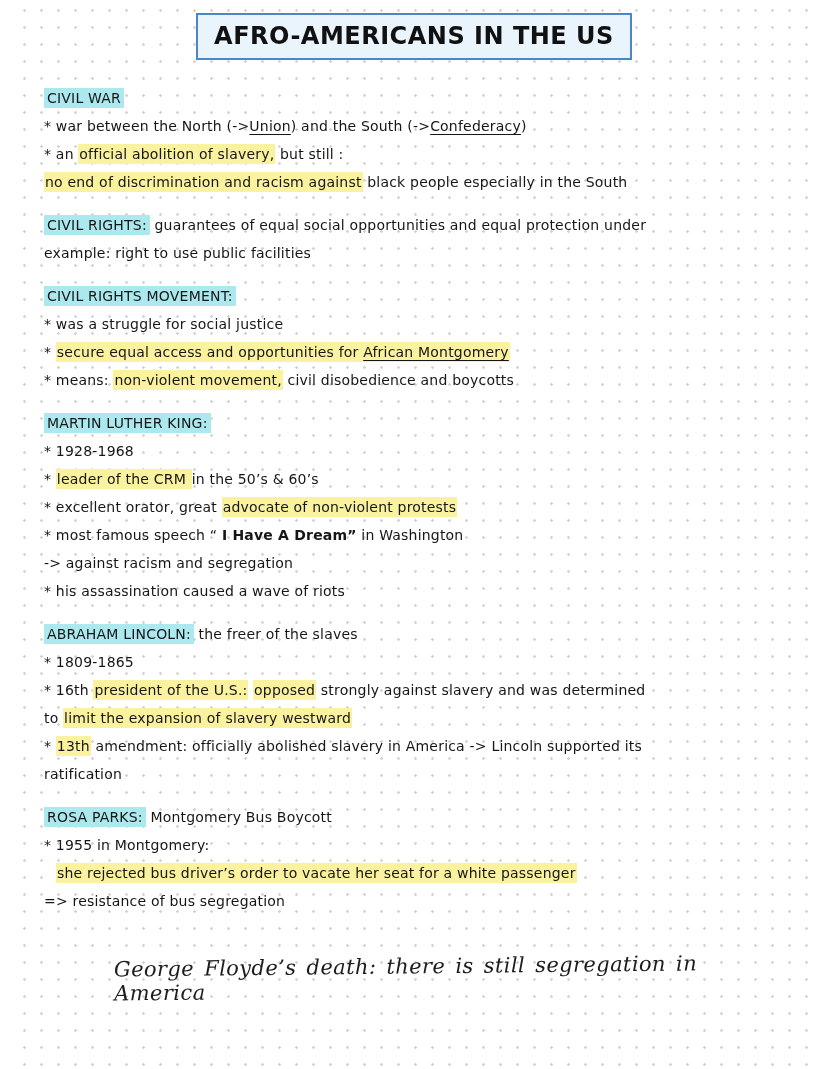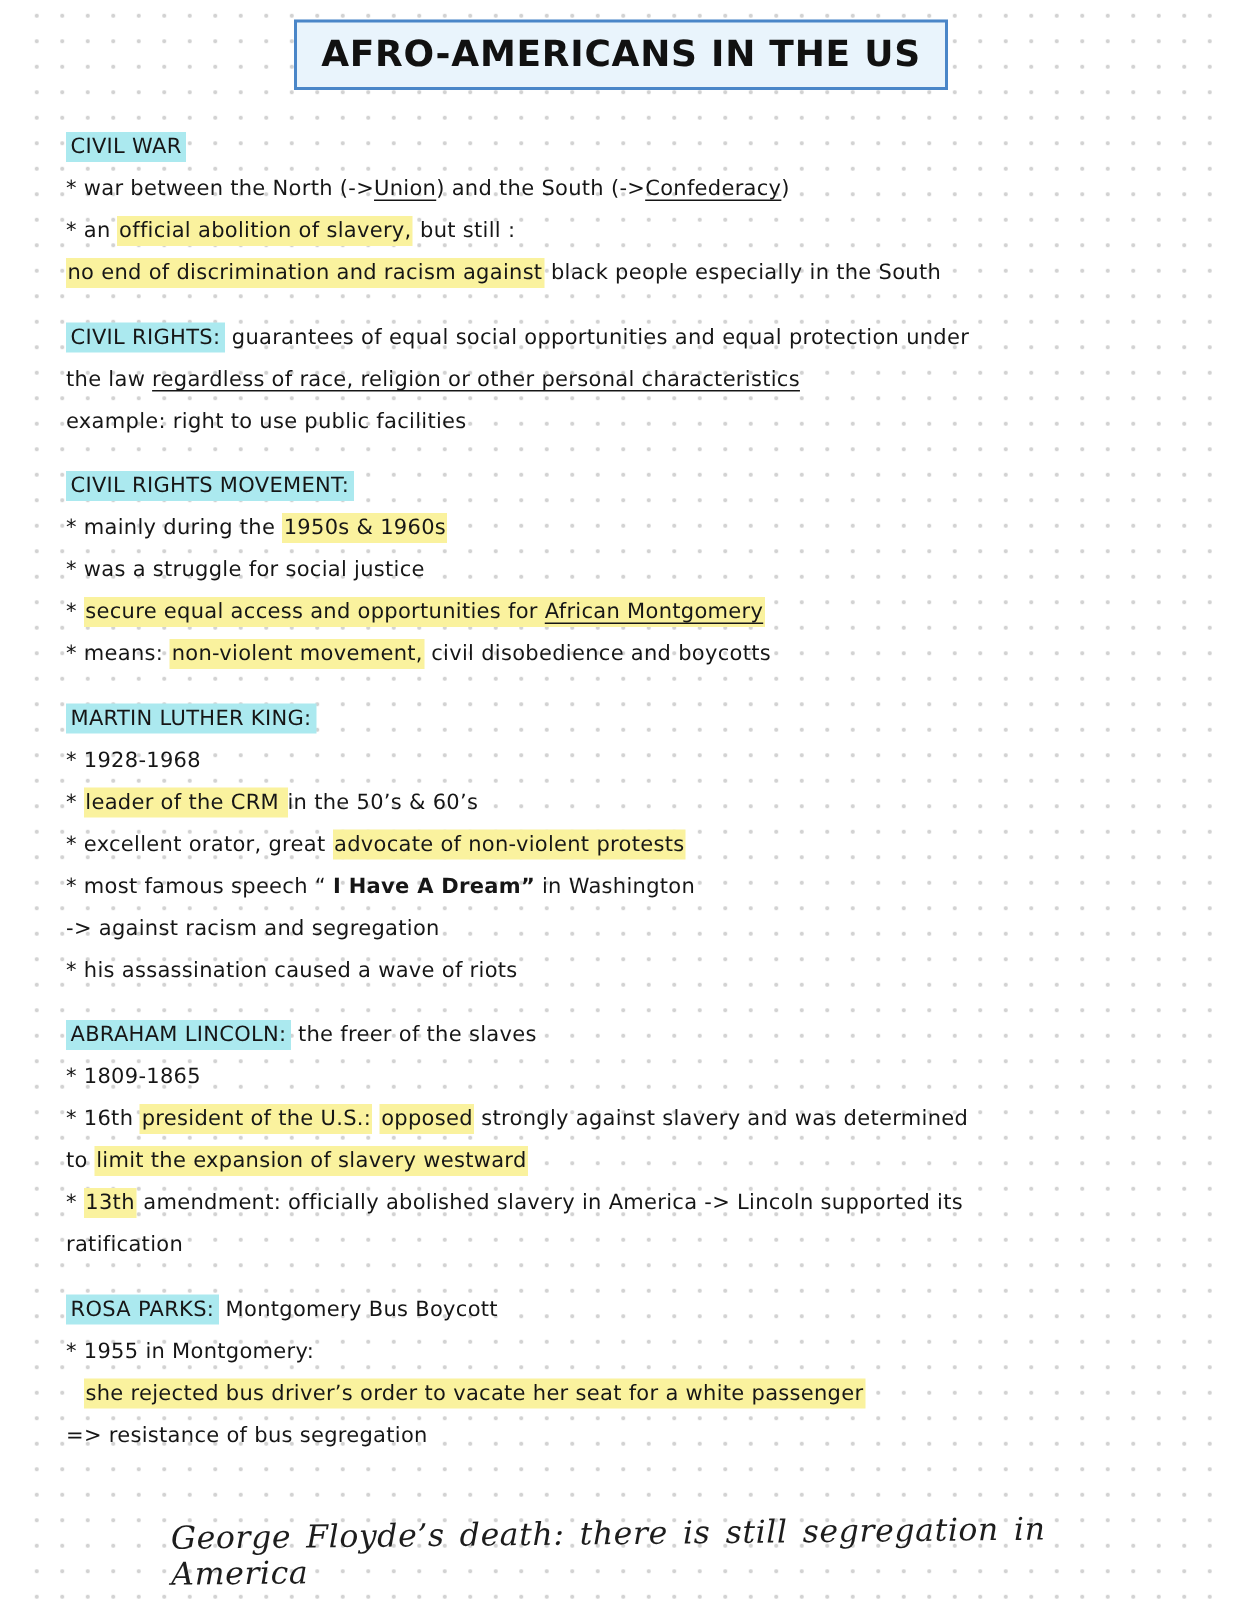--- a/index.html
+++ b/index.html
@@ -59,27 +59,25 @@
 
     <section class="sec">
       <div class="line"><span class="hl-c">CIVIL WAR</span></div>
       <div class="line"><span>* war between the North (-&gt;</span><span class="u">Union</span><span>) and the South (-&gt;</span><span class="u">Confederacy</span><span>)</span></div>
       <div class="line"><span>* an </span><span class="hl-y">official abolition of slavery,</span><span> but still :</span></div>
       <div class="line"><span class="hl-y">no end of discrimination and racism against</span><span> black people especially in the South</span></div>
     </section>
 
     <section class="sec">
       <div class="line"><span class="hl-c">CIVIL RIGHTS:</span><span> guarantees of equal social opportunities and equal protection under</span></div>
-      <div class="line"><span>the law </span><span class="u">regardless of race, religion or other personal characteristics</span></div>
       <div class="line"><span>example: right to use public facilities</span></div>
     </section>
 
     <section class="sec">
       <div class="line"><span class="hl-c">CIVIL RIGHTS MOVEMENT:</span></div>
-      <div class="line"><span>* mainly during the </span><span class="hl-y">1950s &amp; 1960s</span></div>
       <div class="line"><span>* was a struggle for social justice</span></div>
       <div class="line"><span>* </span><span class="hl-y"><span>secure equal access and opportunities for </span><span class="u">African Montgomery</span></span></div>
       <div class="line"><span>* means: </span><span class="hl-y">non-violent movement,</span><span> civil disobedience and boycotts</span></div>
     </section>
 
     <section class="sec">
       <div class="line"><span class="hl-c">MARTIN LUTHER KING:</span></div>
       <div class="line"><span>* 1928-1968</span></div>
       <div class="line"><span>* </span><span class="hl-y">leader of the CRM </span><span>in the 50’s &amp; 60’s</span></div>
       <div class="line"><span>* excellent orator, great </span><span class="hl-y">advocate of non-violent protests</span></div>

